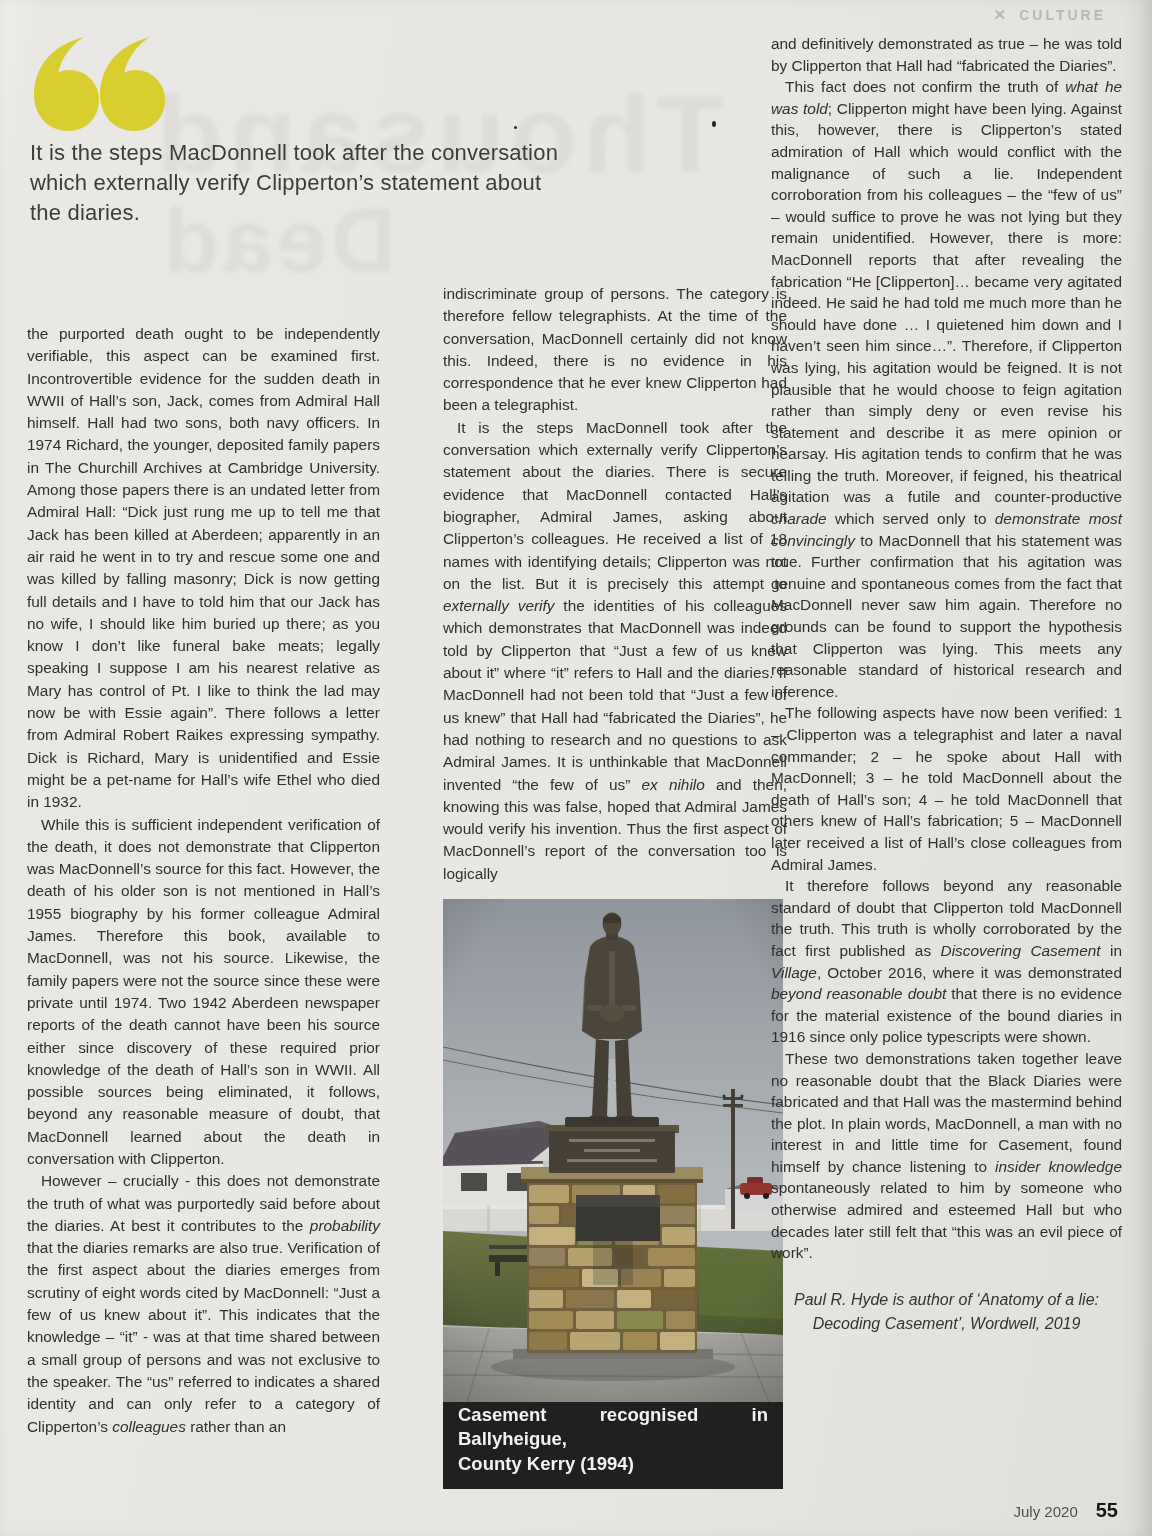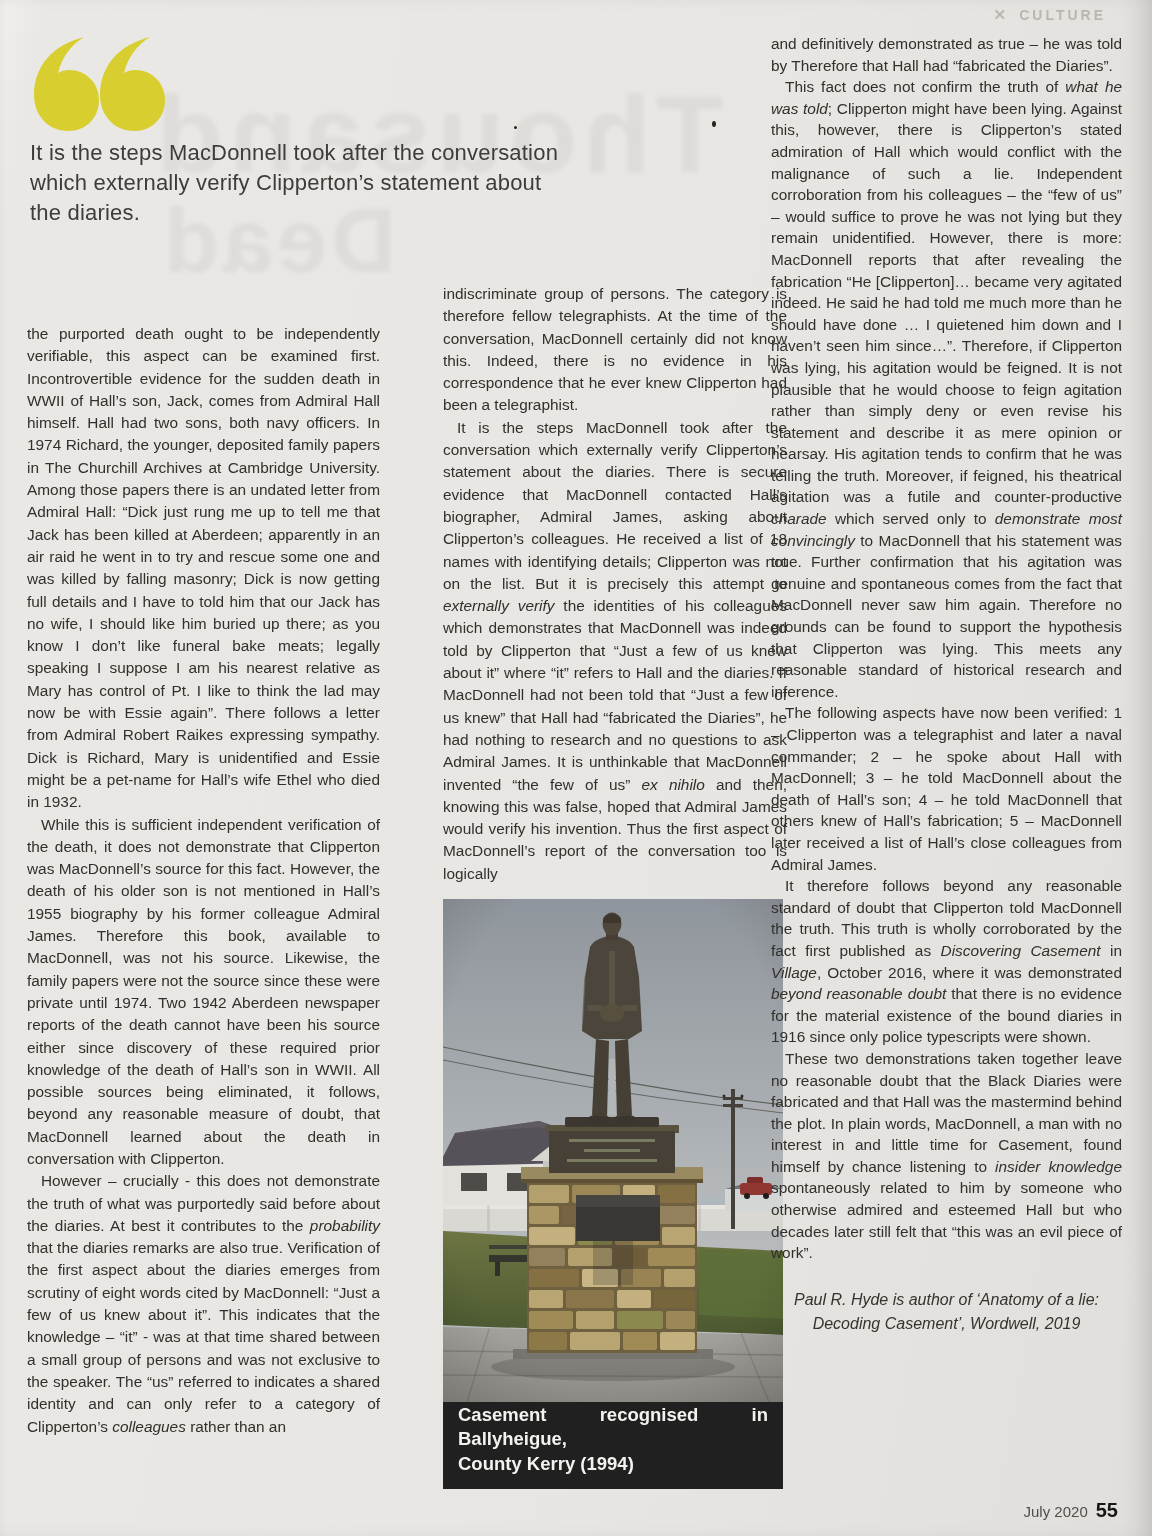--- a/index.html
+++ b/index.html
@@ -43,21 +43,21 @@
   }
 
   .qed{margin:0;text-indent:14px;}
   .endmark{
     display:inline-block;width:13px;height:13px;margin-left:7px;vertical-align:-1px;
     background:#141414;
     clip-path:polygon(0 0,46% 0,46% 54%,100% 54%,100% 100%,0 100%);
   }
   .byline{margin:24px 0 0 0;font-style:italic;font-size:16px;line-height:1.5;text-align:center;color:#34332f;}
 
-  .footer{position:absolute;right:34px;bottom:14px;display:flex;align-items:baseline;gap:8px;}
+  .footer{position:absolute;right:34px;bottom:14px;display:flex;align-items:baseline;gap:18px;}
   .issue{font-size:15px;color:#4f4e4a;}
   .pagenum{font-size:20px;font-weight:bold;color:#171717;}
 </style>
 </head>
 <body>
 
 <div class="page">
 
   <div class="ghost ghost1">Thousand</div>
   <div class="ghost ghost2">Dead</div>
@@ -241,21 +241,21 @@
       </svg>
       <figcaption class="caption">
         <span>Casement recognised in Ballyheigue,</span><br>
         <span>County Kerry (1994)</span>
       </figcaption>
     </figure>
   </div>
 
   <div class="col col3">
     <div>
-        <p class="pp first">and definitively demonstrated as true – he was told by Therefore that Hall had “fabricated the Diaries”.</p>
+        <p class="pp first">and definitively demonstrated as true – he was told by Clipperton that Hall had “fabricated the Diaries”.</p>
         <p class="pp">This fact does not confirm the truth of <em>what he was told</em>; Clipperton might have been lying. Against this, however, there is Clipperton’s stated admiration of Hall which would conflict with the malignance of such a lie. Independent corroboration from his colleagues – the “few of us” – would suffice to prove he was not lying but they remain unidentified. However, there is more: MacDonnell reports that after revealing the fabrication “He [Clipperton]… became very agitated indeed. He said he had told me much more than he should have done … I quietened him down and I haven’t seen him since…”. Therefore, if Clipperton was lying, his agitation would be feigned. It is not plausible that he would choose to feign agitation rather than simply deny or even revise his statement and describe it as mere opinion or hearsay. His agitation tends to confirm that he was telling the truth.  Moreover, if feigned, his theatrical agitation was a futile and counter-productive <em>charade</em> which served only to <em>demonstrate most convincingly</em> to MacDonnell that his statement was true. Further confirmation that his agitation was genuine and spontaneous comes from the fact that MacDonnell never saw him again. Therefore no grounds can be found to support the hypothesis that Clipperton was lying. This meets any reasonable standard of historical research and inference.</p>
         <p class="pp">The following aspects have now been verified: 1 – Clipperton was a telegraphist and later a naval commander; 2 – he spoke about Hall with MacDonnell; 3 – he told MacDonnell about the death of Hall’s son; 4 – he told MacDonnell that others knew of Hall’s fabrication; 5 – MacDonnell later received a list of Hall’s close colleagues from Admiral James.</p>
         <p class="pp">It therefore follows beyond any reasonable standard of doubt that Clipperton told MacDonnell the truth. This truth is wholly corroborated by the fact first published as <em>Discovering Casement</em> in <em>Village</em>, October 2016, where it was demonstrated <em>beyond reasonable doubt</em> that there is no evidence for the material existence of the bound diaries in 1916 since only police typescripts were shown.</p>
         <p class="pp">These two demonstrations taken together leave no reasonable doubt that the Black Diaries were fabricated and that Hall was the mastermind behind the plot. In plain words, MacDonnell, a man with no interest in and little time for Casement, found himself by chance listening to <em>insider knowledge</em> spontaneously related to him by someone who otherwise admired and esteemed Hall but who decades later still felt that “this was an evil piece of work”.</p>
       </div>
     <p class="byline">Paul R. Hyde is author of ‘Anatomy of a lie: Decoding Casement’, Wordwell, 2019</p>
   </div>
 
   <div class="footer">
     <span class="issue">July 2020</span>

